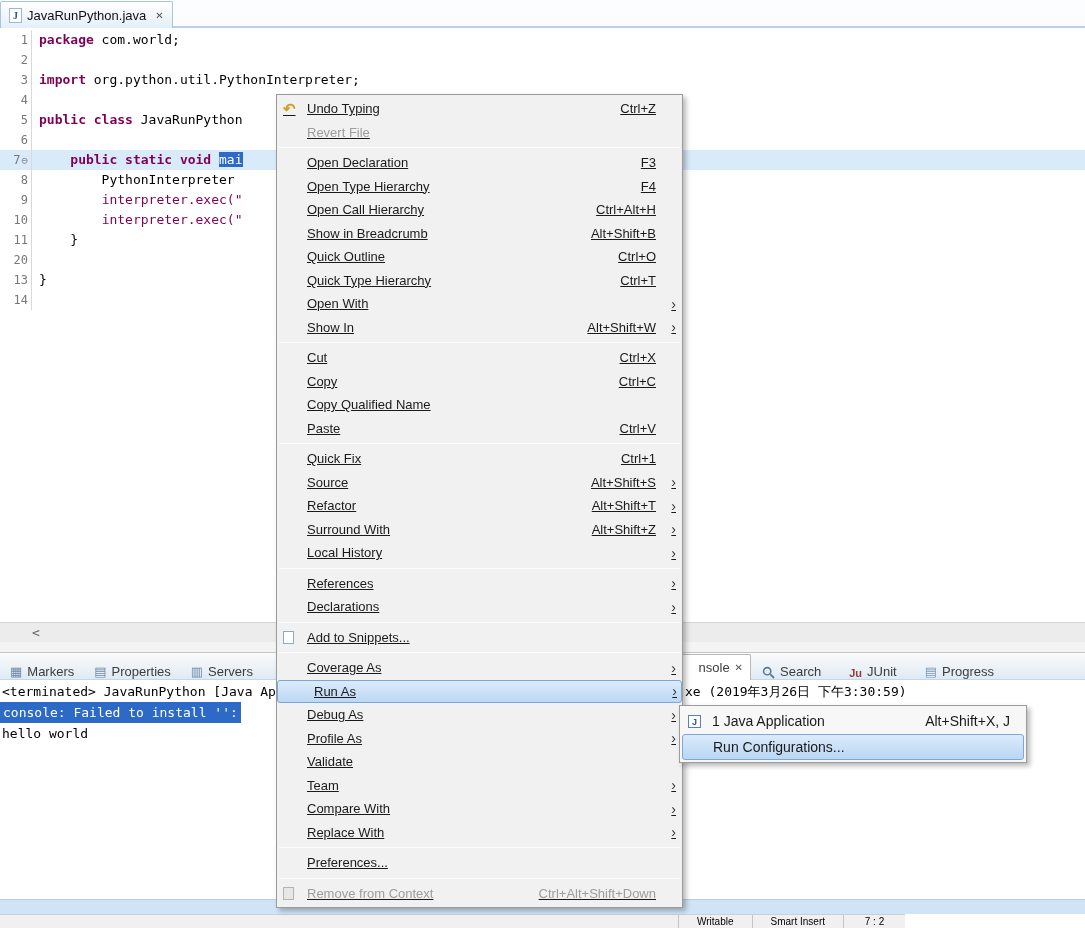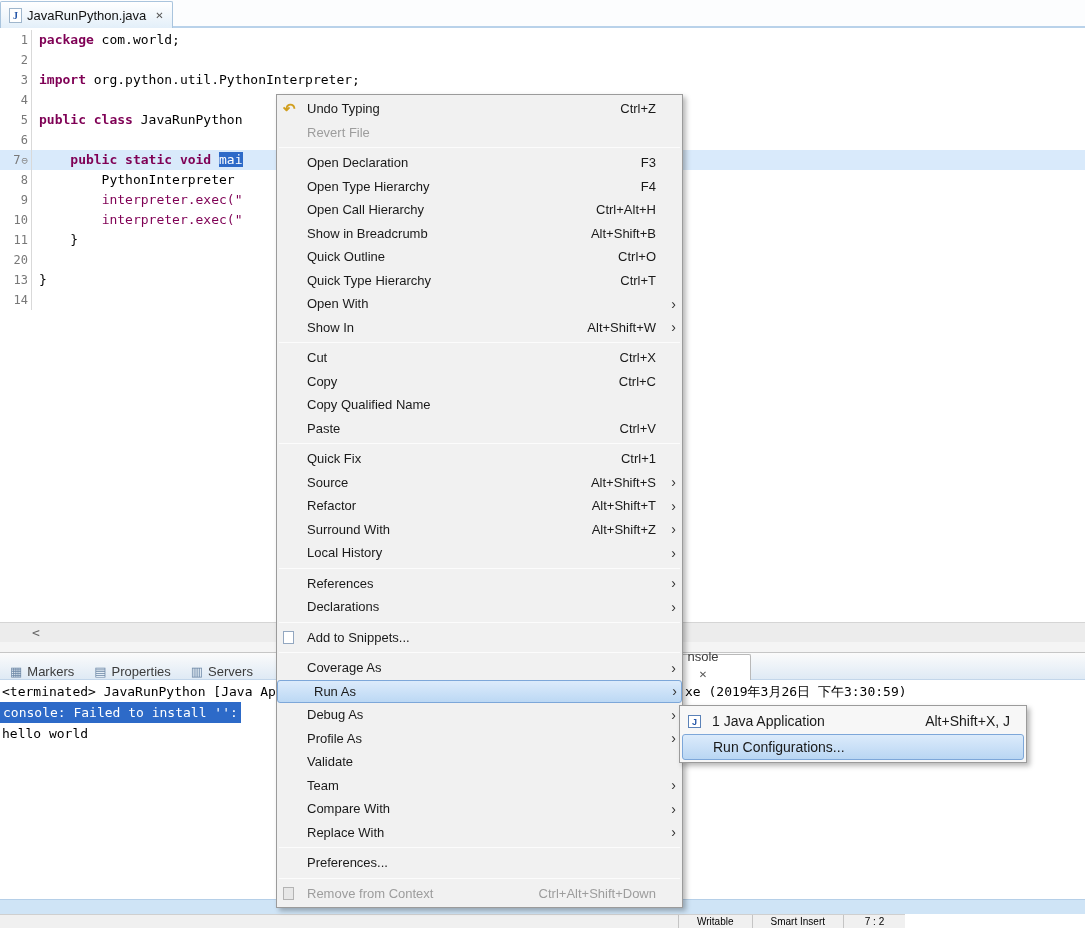--- a/index.html
+++ b/index.html
@@ -48,21 +48,21 @@
   .icon-markers::before, .icon-properties::before, .icon-servers::before,
   .icon-progress::before { color:#6d88a6; font-size:13px; }
   .icon-markers::before    { content:"▦"; }
   .icon-properties::before { content:"▤"; }
   .icon-servers::before    { content:"▥"; }
   .icon-progress::before   { content:"▤"; color:#7d97b3; }
   .icon-junit { color:#9b3b3b; font-weight:bold; font-size:11px; }
   .console-tab { position:absolute; left:655px; top:1px; height:26px; width:96px;
                  background:#fff; border:1px solid #b9b9b9; border-bottom:none;
                  border-radius:2px 2px 0 0; display:flex; align-items:center;
-                 justify-content:flex-end; gap:5px; padding:0 7px;flex-direction:column; }
+                 justify-content:flex-end; gap:5px; padding:0 7px; }
   .tclose { font-size:10px; color:#555; }
   .right-tabs { position:absolute; left:752px; top:0; height:100%; display:flex;
                 align-items:center; gap:8px; }
 
   
   .console { position:absolute; top:681px; left:0; width:1085px; height:218px;
              background:#fff; font-family:"DejaVu Sans Mono", monospace; font-size:13px; }
   .cline { position:absolute; height:21px; line-height:21px; white-space:pre; color:#000; }
   .term-left  { left:2px;  top:0; }
   .term-right { left:685px; top:0; }
@@ -76,21 +76,21 @@
                background:#f0f0f0; border-top:1px solid #cfcfcf; display:flex;
                justify-content:flex-end; align-items:center; font-size:10px; color:#000000; }
   .st-cell { border-left:1px solid #c4c4c4; padding:0 18px; height:100%; display:flex;
              align-items:center; justify-content:center; white-space:nowrap; }
   .st-pos { width:62px; overflow:hidden; padding:0 6px; }
 
   
   .cmenu { position:absolute; left:276px; top:94px; width:407px; background:#f1f1f1;
            border:1px solid #9b9b9b; box-shadow:3px 3px 5px rgba(0,0,0,.28);
            padding:2px 0; z-index:50; font-size:13px; color:#1a1a1a; }
-  .mrow { height:23.5px; display:flex; align-items:center; padding:0 6px 0 6px; }
+  .mrow { height:23.5px; display:flex; align-items:center; padding:0 6px 0 6px;text-decoration:underline; }
   .mrow.hl { background:linear-gradient(#dcebfb,#bcd8f4); border:1px solid #7da7d9;
              border-radius:3px; margin:0 0; padding:0 4px 0 6px;gap:6px; }
   .mi-icon { width:24px; flex:none; display:flex; align-items:center; }
   .mi-label { flex:none; }
   .mi-space { flex:1; }
   .mi-short { flex:none; margin-right:8px; }
   .mi-arrow { width:12px; flex:none; text-align:right; font-size:14px; color:#333; }
   .mrow.dis .mi-label, .mrow.dis .mi-short, .mrow.dis .mi-arrow { color:#9d9d9d; }
   .msep { height:1px; background:#dcdcdc; border-bottom:1px solid #fcfcfc; margin:3px 2px 3px 2px; }
 
@@ -197,20 +197,37 @@
     <span>Properties</span>
   </div>
   <div class="btab">
     <span class="ic icon-servers"></span>
     <span>Servers</span>
   </div>
   <div class="console-tab">
     <span>nsole</span>
     <span class="tclose">✕</span>
   </div>
+  <div class="right-tabs">
+    <div class="btab">
+      <svg width="13" height="13" viewBox="0 0 13 13">
+        <circle cx="5.2" cy="5.2" r="3.6" fill="none" stroke="#5a7a9a" stroke-width="1.6"></circle>
+        <line x1="8.2" y1="8.2" x2="12" y2="12" stroke="#5a7a9a" stroke-width="1.8"></line>
+      </svg>
+      <span>Search</span>
+    </div>
+    <div class="btab">
+      <span class="icon-junit">Ju</span>
+      <span>JUnit</span>
+    </div>
+    <div class="btab">
+      <span class="ic icon-progress"></span>
+      <span>Progress</span>
+    </div>
+  </div>
 </div>
 
 <div class="console">
   <span class="cline term-left">&lt;terminated&gt; JavaRunPython [Java Ap</span>
   <span class="cline term-right">xe (2019年3月26日 下午3:30:59)</span>
   <span class="cline sel-line">console: Failed to install '':</span>
   <span class="cline out-line">hello world</span>
 </div>
 <div class="console-scrollstrip"></div>
 

